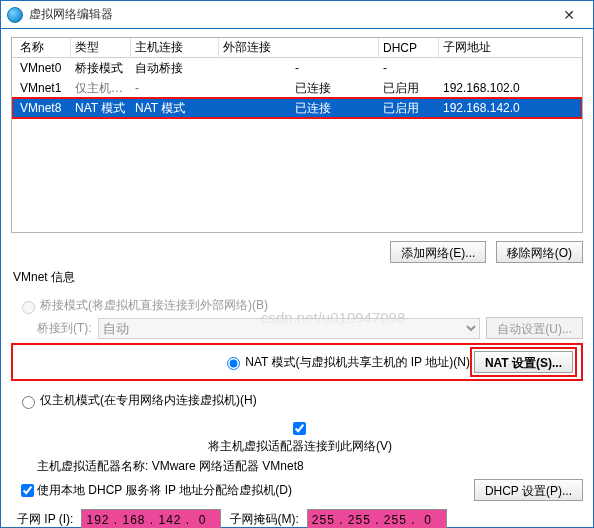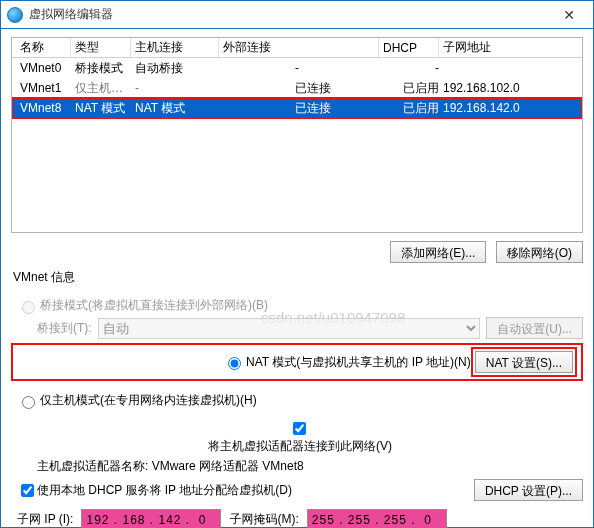--- a/index.html
+++ b/index.html
@@ -24,21 +24,21 @@
   .table-box { border: 1px solid #b5b5b5; height: 196px; overflow: hidden; background:#fff; }
   .row { display: flex; align-items: center; height: 20px; padding: 0 4px; }
   .row.header { border-bottom: 1px solid #d0d0d0; background:#fff; font-weight: normal; }
   .hcell { border-right:1px solid #e0e0e0; height:100%; display:flex; align-items:center; padding-left:4px; }
   .hcell:last-child { border-right:none; }
   .cell { padding-left:4px; overflow:hidden; white-space:nowrap; }
   .c-name { width: 55px; }
   .c-type { width: 60px; }
   .c-ext  { width: 160px; }
   .c-host { width: 88px; }
-  .c-dhcp { width: 60px; text-align: right; }
+  .c-dhcp { width: 60px; }
   .c-sub  { flex:1; }
   .row.sel { background: #0a63c9; color: #fff; }
   .row.red-outline { outline: 2px solid #e11; outline-offset: -1px; }
   .row.partial .c-type, .row.partial .c-ext { color:#777; }
   .btn {
     display:inline-block; background: linear-gradient(#fdfdfd,#e8e8e8);
     border:1px solid #9e9e9e; padding: 2px 10px; height: 22px; line-height:18px;
     font-size:12px; cursor:default;
   }
   .btn.disabled { color:#9a9a9a; border-color:#c8c8c8; background:#f2f2f2; }
@@ -47,21 +47,21 @@
   .group-label { margin: 4px 0 4px 2px; }
   .radio-row { display:flex; align-items:center; margin: 11px 0 3px 6px; }
   .radio-row input[type=radio] { margin-right:5px; }
   .radio-row label { color:#000; }
   .radio-row.disabled label, .disabled-text { color:#9a9a9a; }
   .sub-row { display:flex; align-items:center; margin: 2px 0 4px 26px; gap:6px; }
   select.auto {
     flex:1; height:21px; border:1px solid #c0c0c0; background:#f3f3f3; color:#6a6a6a;
   }
   .nat-block { border:2px solid #e11; padding: 2px 4px 2px 2px; margin: 2px 0; display:flex; align-items:center; justify-content:flex-end; }
-  .nat-block .btn-wrap { border:2px solid #e11; padding:2px; }
+  .nat-block .btn-wrap { border:2px solid #e11; padding:2px;font-weight:bold; }
   .check-row { display:flex; align-items:center; margin: 3px 0 3px 6px; flex-direction: column; }
   .check-row input[type=checkbox]{ margin-right:5px; }
   .host-adapter { margin: 2px 0 4px 26px; }
   .dhcp-row { display:flex; align-items:center; margin: 4px 0 4px 6px; justify-content:space-between; }
   .ip-row { display:flex; align-items:center; gap:8px; margin:8px 0 4px 6px; }
   .ip-input { width:140px; height:21px; border:1px solid #8f8f8f; background:#ec4899; padding:0 4px; font-family: inherit; font-size:12px; letter-spacing:1px; }
   .bottom-bar {
     display:flex; align-items:center; gap:8px; padding:6px 10px; border-top:1px solid #ccc;
   }
   .bottom-bar .btn { min-width:68px; text-align:center; }

